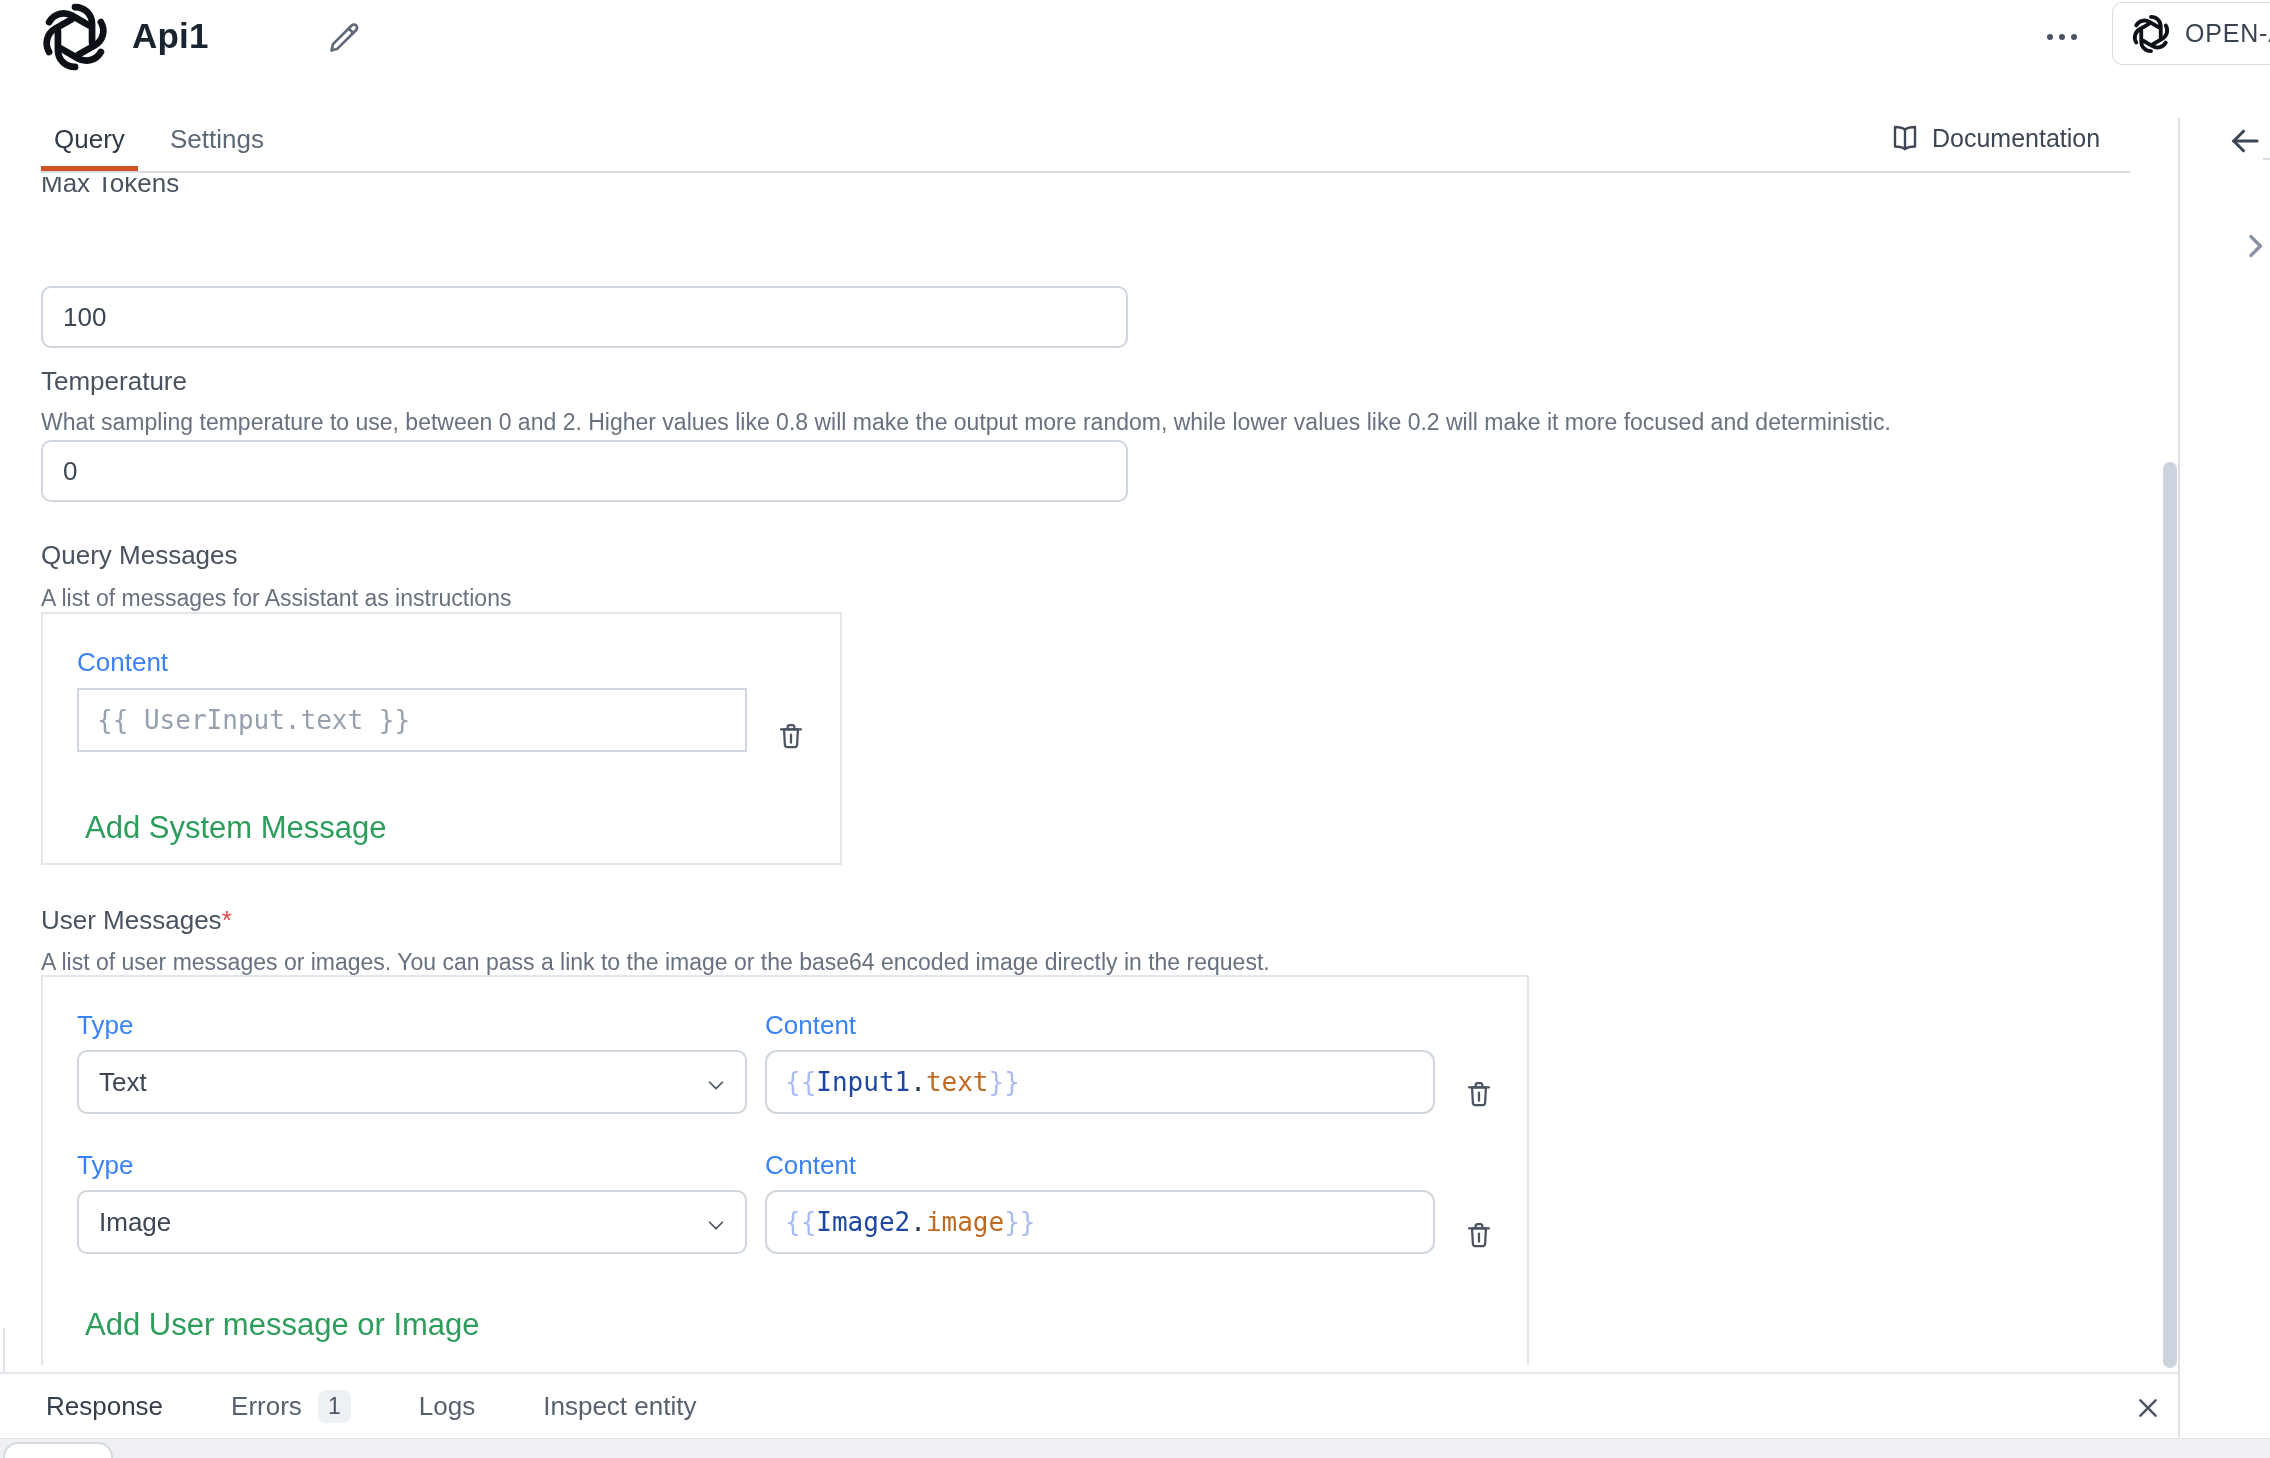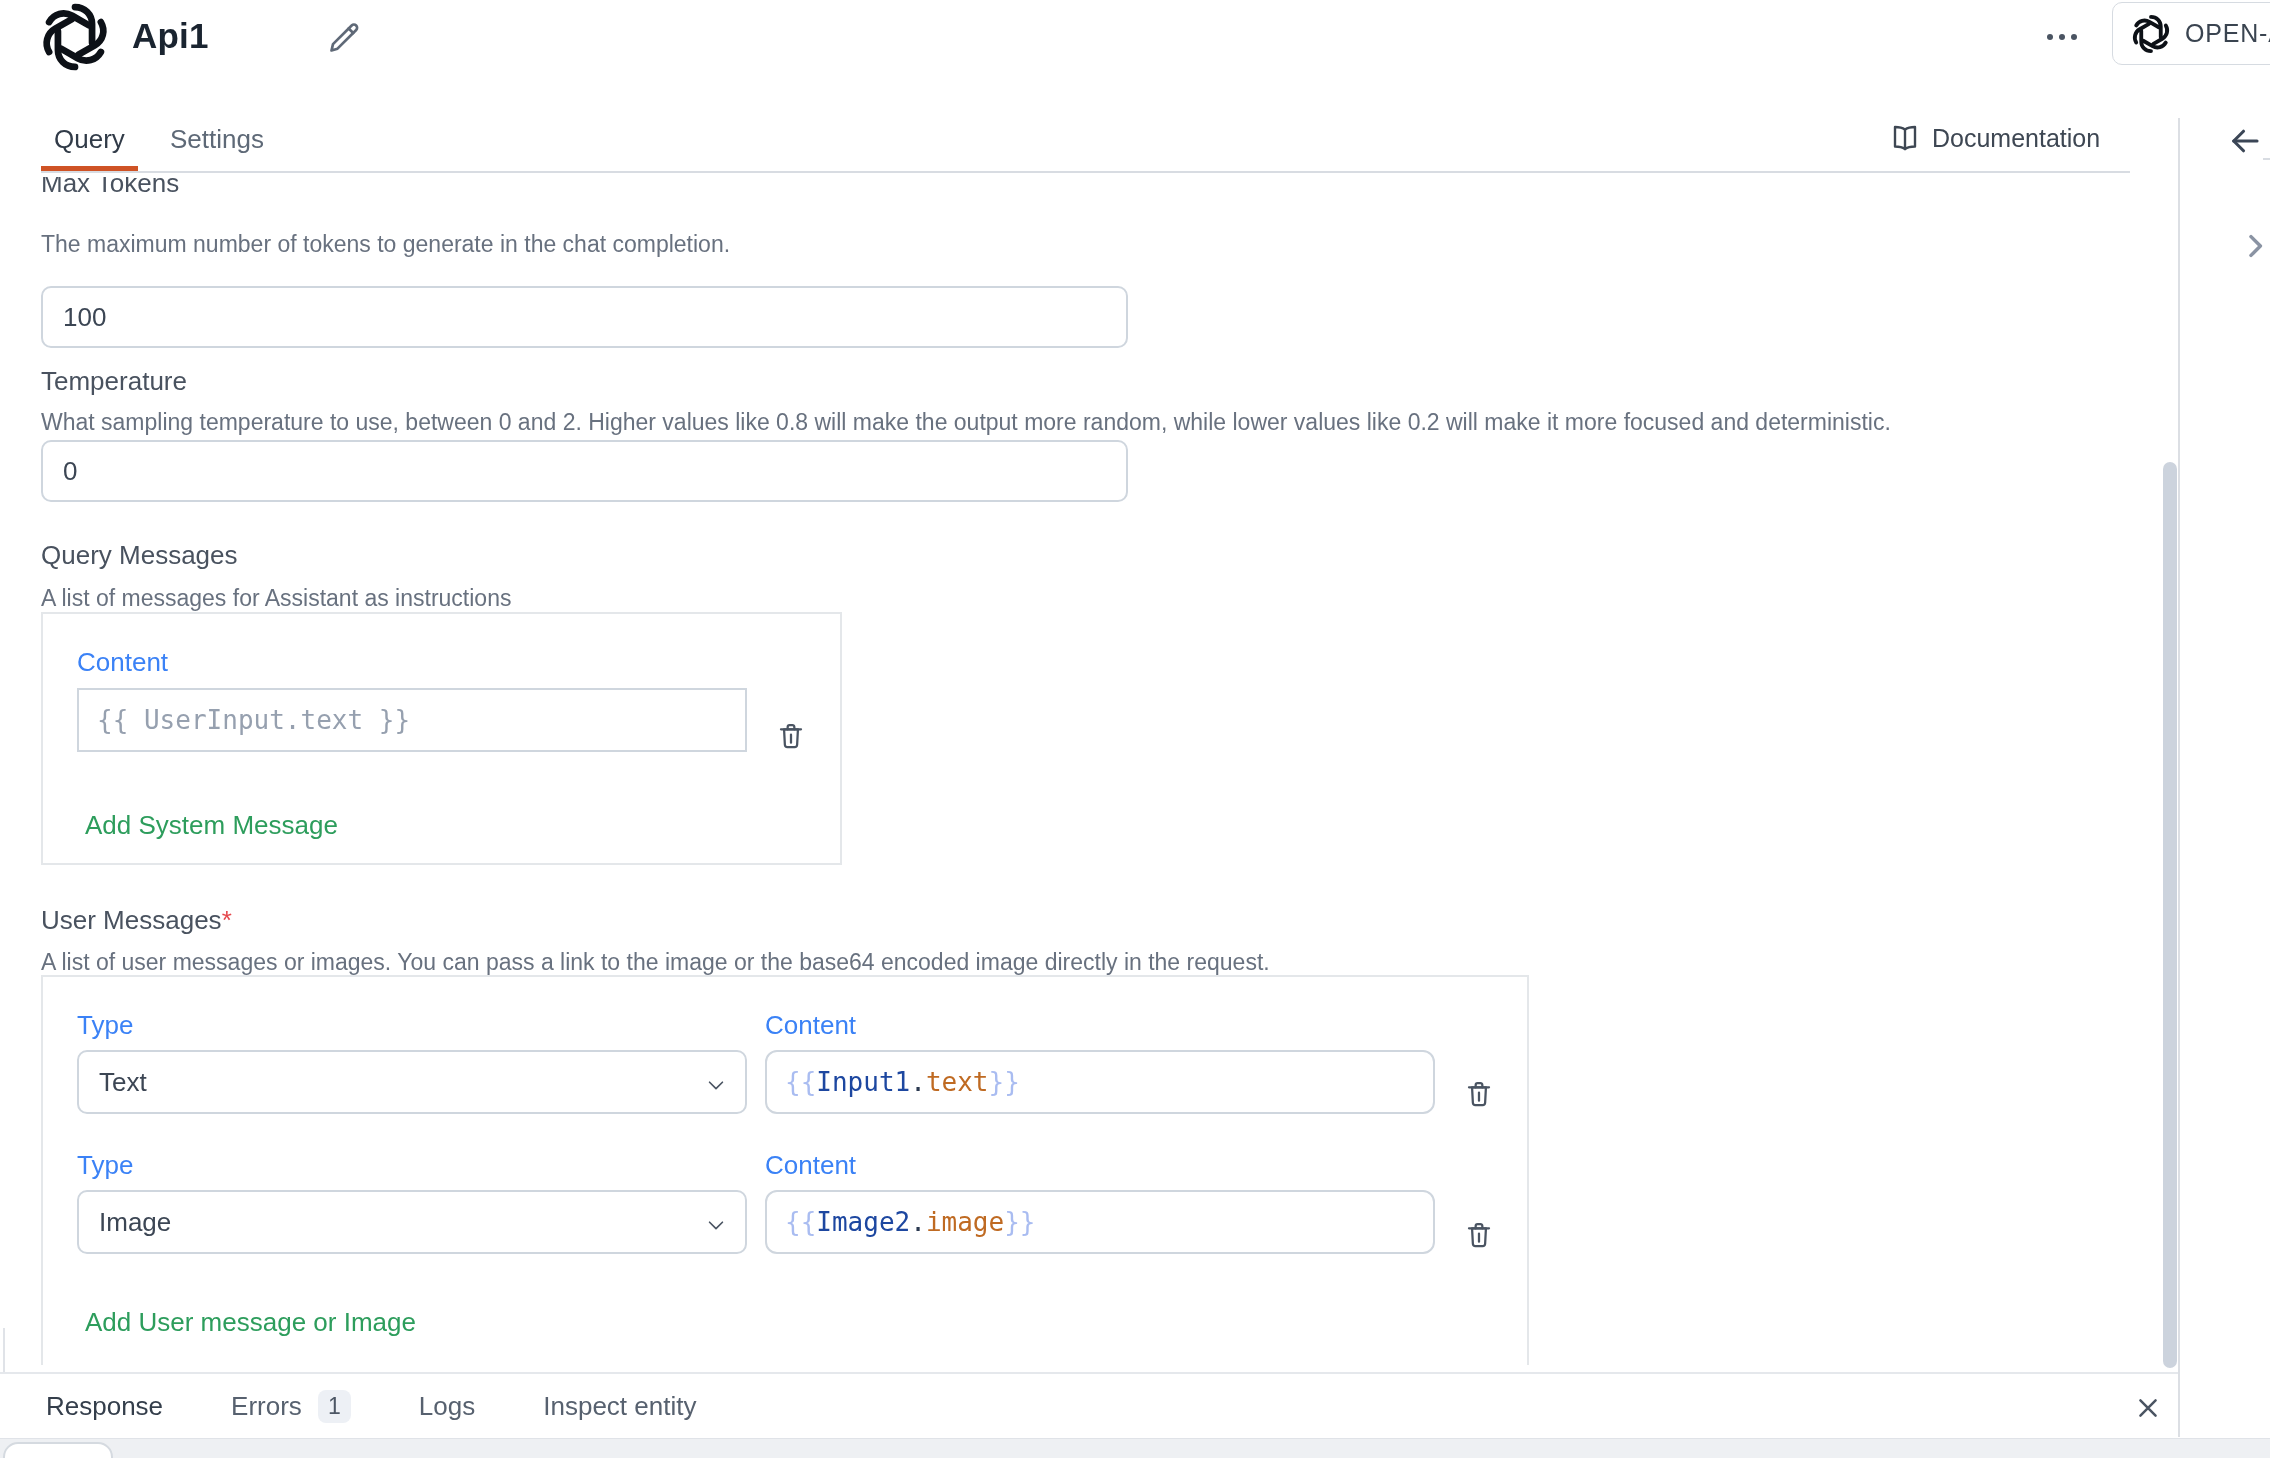--- a/index.html
+++ b/index.html
@@ -86,21 +86,21 @@
   .tk-name{color:var(--code-name);}
   .tk-dot{color:#2b3950;}
   .tk-prop{color:var(--code-prop);}
   .select{
     position:absolute;height:64px;border:2px solid var(--border-input);border-radius:10px;background:#fff;
     display:flex;align-items:center;padding:0 20px;font-size:26px;color:#3c4654;cursor:pointer;
   }
   .select svg{position:absolute;right:18px;top:22px;width:22px;height:22px;color:#4a5462;}
   .trash-btn{position:absolute;width:36px;height:36px;}
   .trash-btn svg{width:32px;height:32px;color:#4a5462;}
-  .add-link{position:absolute;font-size:26px;font-weight:500;color:var(--link-green);}
+  .add-link{position:absolute;font-size:31px;font-weight:500;color:var(--link-green);}
 
   
   .bottom-bar{
     position:absolute;left:0;top:1372px;width:2178px;height:66px;background:#fff;
     border-top:2px solid #e5e8ec;display:flex;align-items:center;padding-left:46px;
   }
   .bb-tab{font-size:26px;color:#57616f;display:flex;align-items:center;background:none;}
   .bb-tab.active{color:#343e4b;font-weight:500;}
   .bb-tab + .bb-tab{margin-left:68px;}
   .bb-badge{
@@ -181,21 +181,20 @@
   <svg viewBox="0 0 24 24" fill="none" stroke="currentColor" stroke-width="2.8" stroke-linecap="round" stroke-linejoin="round">
     <path d="M8 4.5 15.5 12 8 19.5"></path>
   </svg>
 </button>
 <div class="scroll-thumb"></div>
 <div class="pane-edge"></div>
 
 <div class="form">
 
   <div class="fi f-label" style="top:-9px">Max Tokens</div>
-  <div class="fi f-desc" style="top:53px">The maximum number of tokens to generate in the chat completion.</div>
   <input class="t-input" style="top: 85px; margin-top: 24px;" value="100">
 
   <div class="fi f-label" style="top:189px">Temperature</div>
   <div class="fi f-desc" style="top:231px">What sampling temperature to use, between 0 and 2. Higher values like 0.8 will make the output more random, while lower values like 0.2 will make it more focused and deterministic.</div>
   <input class="t-input" style="top: 263px;" value="0">
 
   <div class="fi f-label" style="top:363px">Query Messages</div>
   <div class="fi f-desc" style="top:407px">A list of messages for Assistant as instructions</div>
   <div class="group-box" style="top:435px;width:801px;height:253px">
     <div class="gb-label" style="left:34px;top:33px">Content</div>

